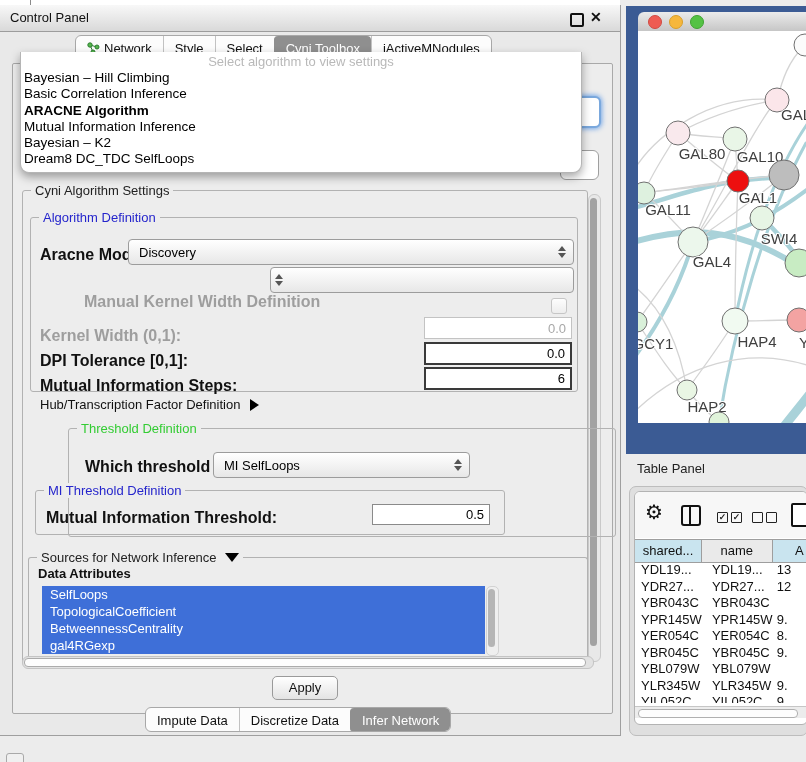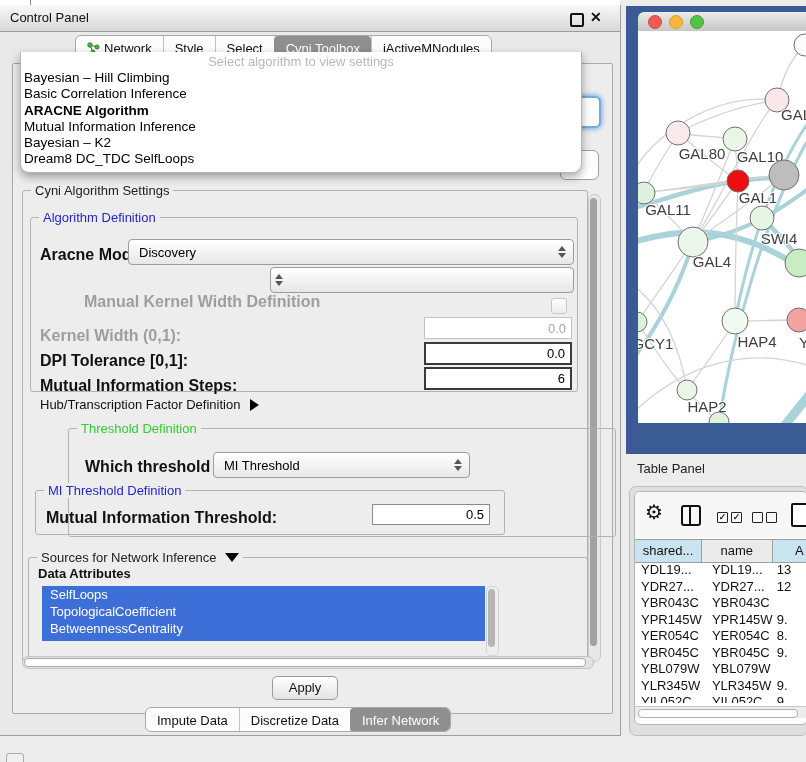--- a/index.html
+++ b/index.html
@@ -93,21 +93,21 @@
   .tinput.hard{border:2px solid #3a3a3a;color:#000;}
   .tinput.mid{border:1px solid #8a8a8a;color:#000;}
   .chk{width:14px;height:14px;border:1px solid #c6c6c6;border-radius:3px;
        background:linear-gradient(#fdfdfd,#ededed);}
   .tri-right{display:inline-block;width:0;height:0;border-top:6px solid transparent;
              border-bottom:6px solid transparent;border-left:9px solid #000;}
   .tri-down{display:inline-block;width:0;height:0;border-left:7px solid transparent;
             border-right:7px solid transparent;border-top:9px solid #000;}
 
   
-  .attr-list{left:42px;top:581px;width:443px;height:55px;background:#fff;overflow:hidden;}
+  .attr-list{left:42px;top:581px;width:443px;height:68px;background:#fff;overflow:hidden;}
   .attr{font-size:13px;line-height:17px;color:#fff;background:#3e6fd8;padding-left:8px;}
   .list-vscroll{left:486px;top:581px;width:11px;height:68px;background:#efefef;
                 border:1px solid #d2d2d2;border-radius:5px;}
   .list-vthumb{left:1px;top:2px;width:7px;height:58px;background:#b5b5b5;border-radius:4px;}
 
   
   .apply-btn{left:272px;top:671px;width:64px;height:22px;
              background:linear-gradient(#ffffff,#e3e3e3);border:1px solid #9a9a9a;
              border-radius:5px;font-size:13px;color:#111;text-align:center;
              line-height:21px;}
@@ -250,21 +250,21 @@
   <div class="abs" style="left:40px;top:392px;display:flex;align-items:center;gap:10px;">
     <span class="plain">Hub/Transcription Factor Definition</span>
     <span class="tri-right"></span>
   </div>
 
   <div class="abs group thr-group">
     <span class="legend green">Threshold Definition</span>
   </div>
   <div class="abs flabel" style="left:85px;top:453px;">Which threshold to use:</div>
   <div class="abs combo" style="left:213px;top:447px;width:255px;height:24px;">
-    <span class="val">MI Threshold</span>
+    <span class="val">MI SelfLoops</span>
     <span class="stepper">
         <i class="up"></i>
         <i class="dn"></i>
       </span>
   </div>
   <div class="abs group mithr-group">
     <span class="legend blue">MI Threshold Definition</span>
   </div>
   <div class="abs flabel" style="left:46px;top:504px;">Mutual Information Threshold:</div>
   <input class="abs tinput mid" style="left: 372px; top: 499px; width: 118px; height: 21px;" readonly="" value="0.5">

